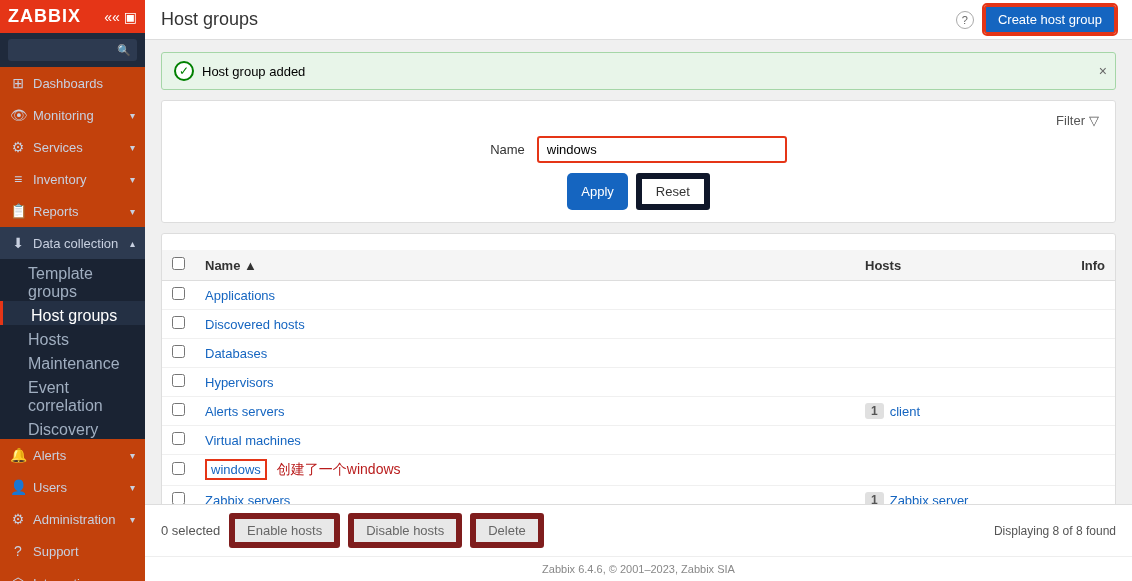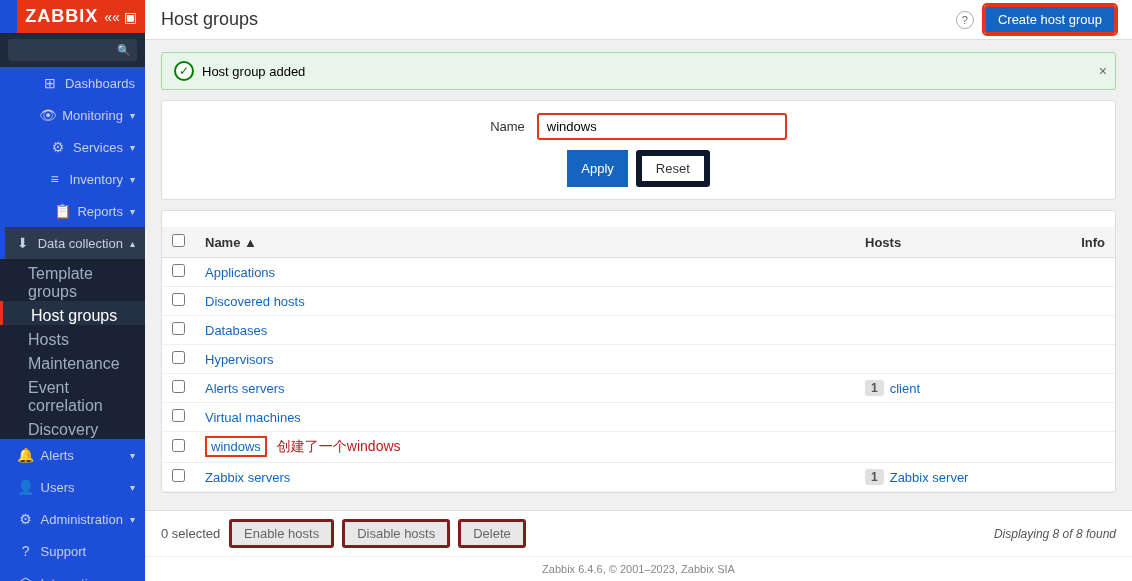--- a/index.html
+++ b/index.html
@@ -1,28 +1,27 @@
 <!DOCTYPE html>
 <html><head>
   <meta charset="utf-8">
   <style>
     * { box-sizing: border-box; margin: 0; padding: 0; }
     body { font-family: Arial, sans-serif; font-size: 13px; background: #f0f0f0; display: flex; height: 581px; overflow: hidden; }
 
     
     #sidebar {
       width: 145px;
-      background: #1d4ed8;
+      background: #c2410c;
       color: #c8d0e0;
       display: flex;
       flex-direction: column;
       flex-shrink: 0;
       height: 100%;
       overflow-y: auto;
-      align-items: flex-end;
     }
     #sidebar-header {
       background: #e53517;
       display: flex;
       align-items: center;
       padding: 6px 8px;
       gap: 6px;
       height: 40px;
     }
     #sidebar-logo {
@@ -234,21 +233,21 @@
     }
     .filter-buttons {
       display: flex;
       justify-content: center;
       gap: 8px;
     }
     #apply-btn {
       background: #1565c0;
       color: white;
       border: none;
-      border-radius: 0;
+      border-radius: 5px;
       padding: 5px 14px;
       cursor: pointer;
       font-size: 13px;
     }
     #reset-btn {
       background: white;
       color: #333;
       border: 6px solid #0f172a;
       border-radius: 3px;
       padding: 5px 14px;
@@ -322,32 +321,31 @@
       gap: 8px;
     }
     .selected-count {
       color: #555;
       font-size: 13px;
       min-width: 60px;
     }
     .bulk-btn {
       background: #e8e8e8;
       color: #666;
-      border: 3px solid #7f1d1d;
+      border: 6px solid #7f1d1d;
       border-radius: 3px;
       padding: 4px 12px;
       cursor: pointer;
       font-size: 13px;
     }
 
     .found-text {
       margin-left: auto;
       color: #555;
       font-size: 12px;
-      font-style: italic;
     }
 
     
     #footer {
       background: white;
       border-top: 1px solid #eee;
       padding: 6px 16px;
       text-align: center;
       color: #888;
       font-size: 11px;
@@ -458,20 +456,26 @@
 
   <div id="content-area">
 
     <div id="notification-bar">
       <div class="check-icon">✓</div>
       <span>Host group added</span>
       <span id="notification-close">×</span>
     </div>
 
     <div id="filter-area">
+      <div class="filter-header">
+        <div class="filter-label">
+          <span>Filter</span>
+          <span>▽</span>
+        </div>
+      </div>
       <div class="filter-row">
         <span class="filter-name-label">Name</span>
         <input id="name-input" type="text" value="windows" style="">
       </div>
       <div class="filter-buttons">
         <button id="apply-btn">Apply</button>
         <button id="reset-btn">Reset</button>
       </div>
     </div>
 

